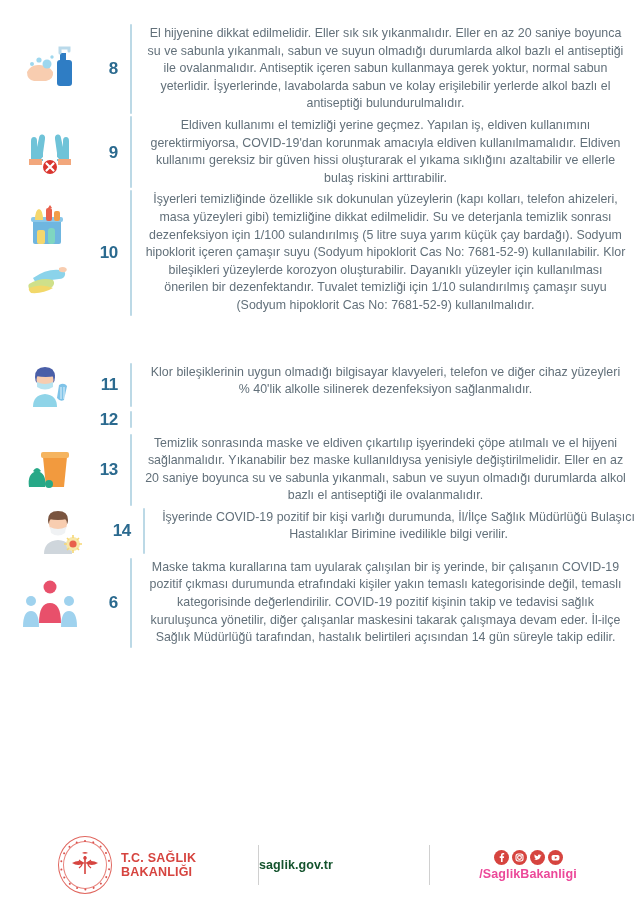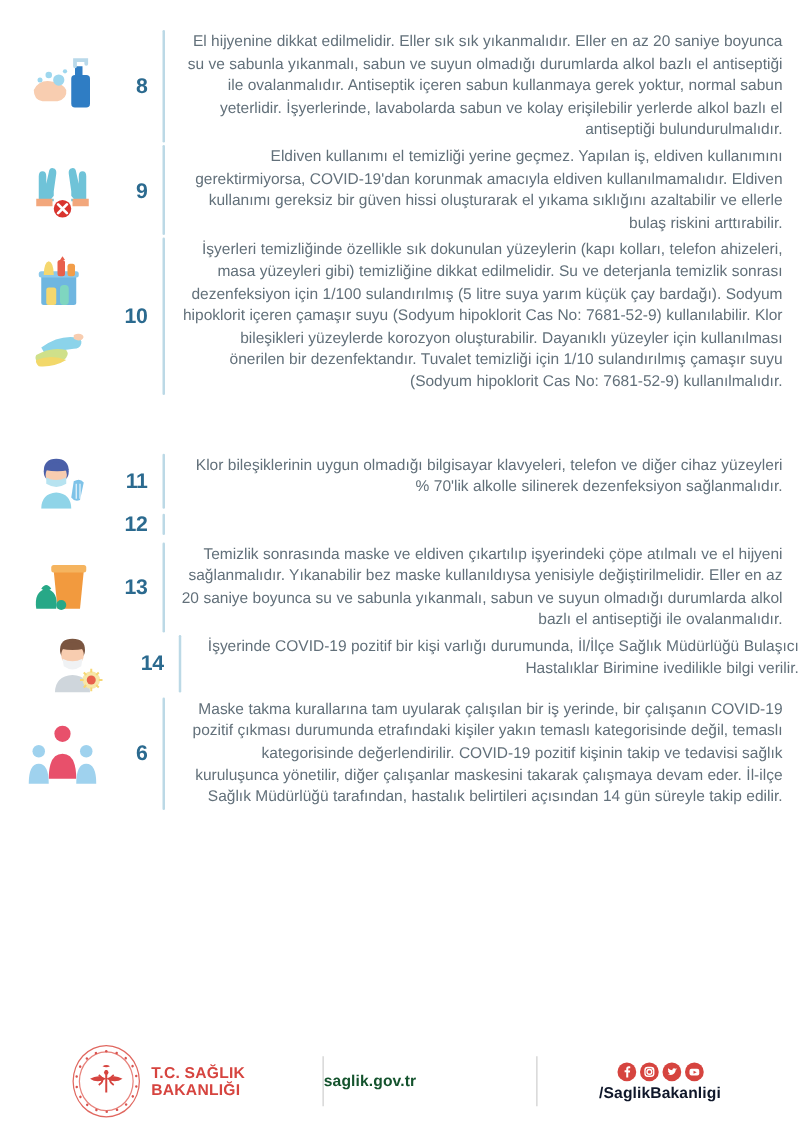--- a/index.html
+++ b/index.html
@@ -80,21 +80,21 @@
   .text-cell {
     flex: 1;
     padding: 1px 0 1px 9px;
     box-sizing: border-box;
   }
   .text {
     font-size: 12.4px;
     line-height: 17.6px;
     color: #62707a;
     margin: 0;
-    text-align: right;
+    text-align: center;
     word-spacing: 0.1px;
   }
 
   
   .footer {
     position: absolute;
     left: 0;
     bottom: 0;
     width: 640px;
     height: 86px;
@@ -187,21 +187,21 @@
     height: 15px;
     border-radius: 50%;
     background: #d6443f;
     display: flex;
     align-items: center;
     justify-content: center;
   }
   .f-social-handle {
     font-size: 12.5px;
     font-weight: bold;
-    color: #0f172a;
+    color: #ec4899;
     letter-spacing: 0.1px;
   }
 </style>
 </head>
 <body>
 
 <div class="page">
 
   <div class="list">
 
@@ -305,21 +305,21 @@
           </svg>
         </div>
       </div>
       <div class="num-cell">
         <span class="num">11</span>
       </div>
       <div class="bar-cell">
           <div class="bar"></div>
         </div>
       <div class="text-cell">
-        <p class="text">Klor bileşiklerinin uygun olmadığı bilgisayar klavyeleri, telefon ve diğer cihaz yüzeyleri % 70'lik alkolle silinerek dezenfeksiyon sağlanmalıdır.</p>
+        <p class="text">Klor bileşiklerinin uygun olmadığı bilgisayar klavyeleri, telefon ve diğer cihaz yüzeyleri % 40'lik alkolle silinerek dezenfeksiyon sağlanmalıdır.</p>
       </div>
     </div>
 
     <div class="item" style="margin-bottom:6px;">
       <div class="icon-cell"></div>
       <div class="num-cell">
         <span class="num">12</span>
       </div>
       <div class="bar-cell">
           <div class="bar"></div>

